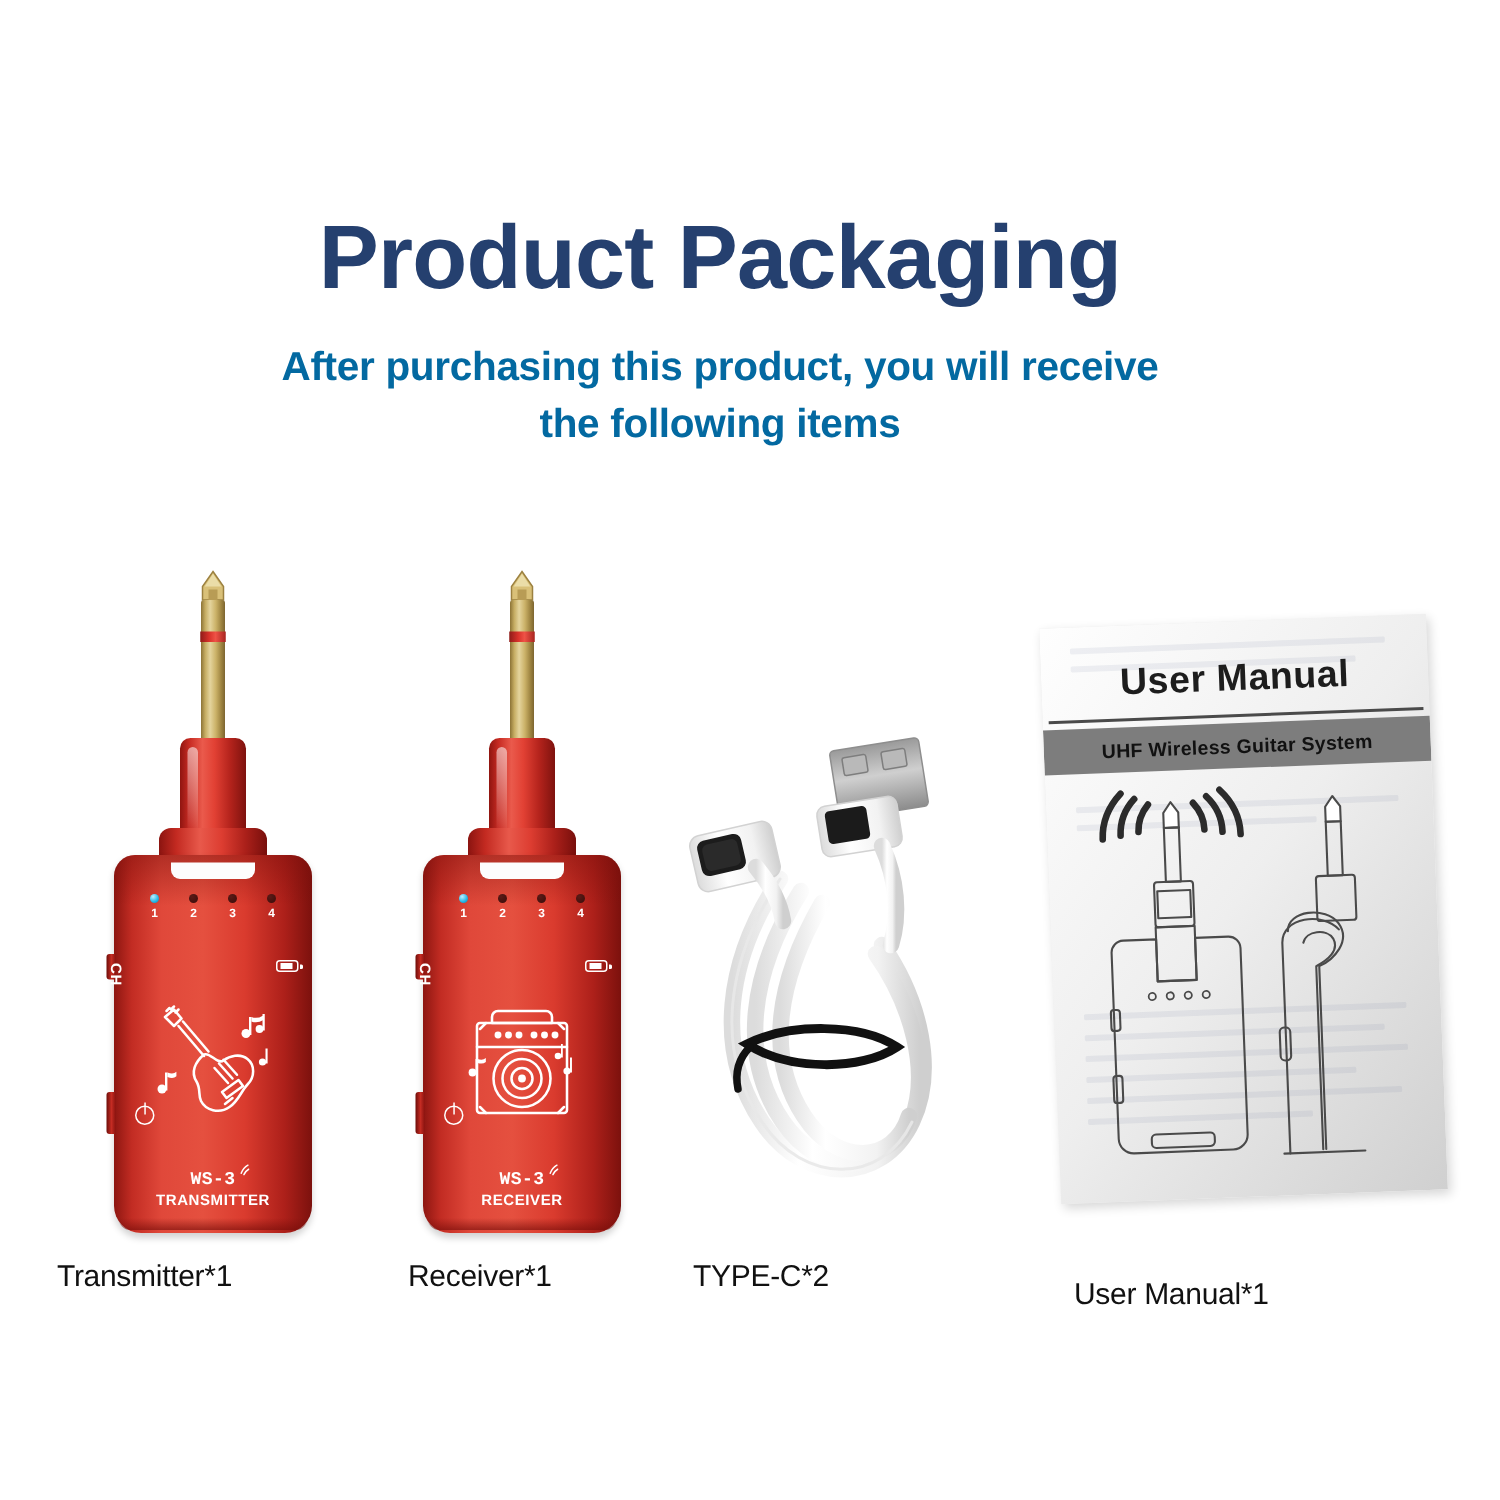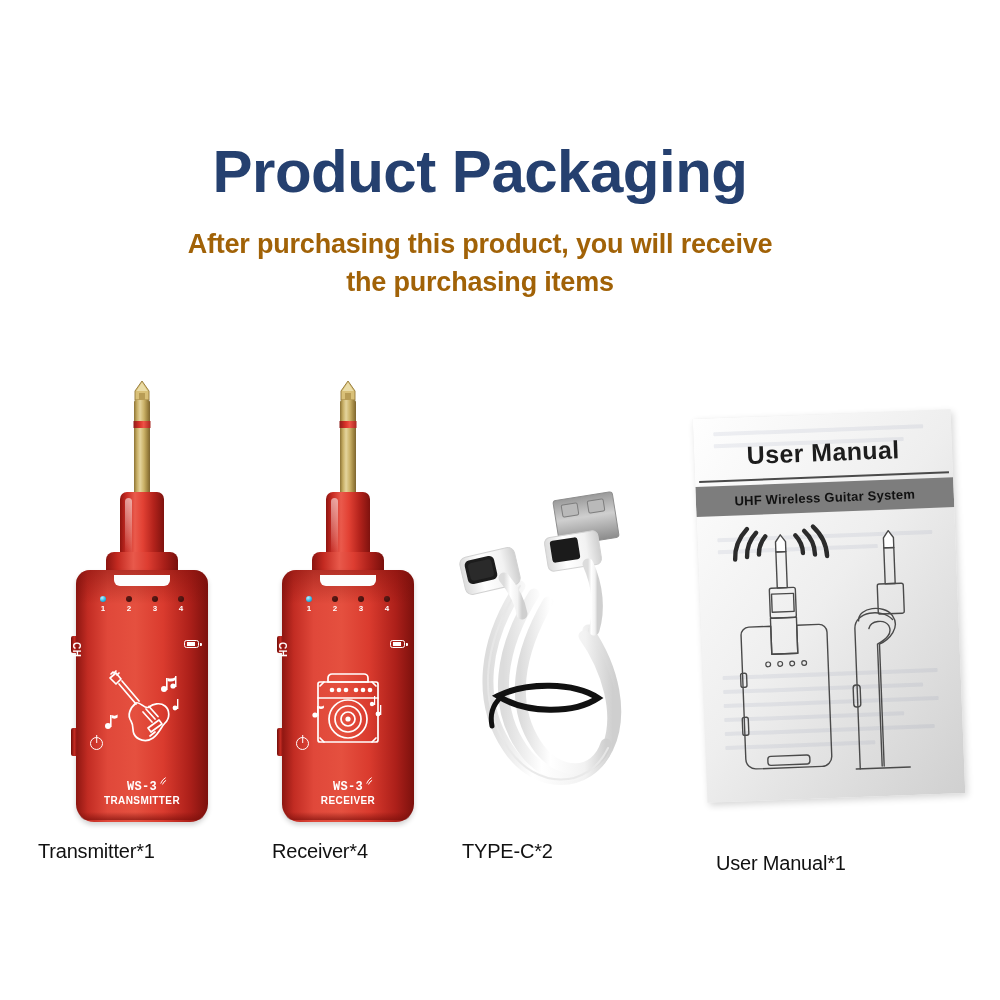--- a/index.html
+++ b/index.html
@@ -11,21 +11,21 @@
   }
   .page { position: relative; width: 1000px; height: 1000px; background: #fff; }
 
   
   .header { position: absolute; top: 140px; left: 0; width: 960px; text-align: center; }
   .title {
     font-size: 60px; font-weight: bold; letter-spacing: -0.5px;
     color: #25406f; line-height: 1.05;
   }
   .subtitle {
-    margin-top: 22px; font-size: 27px; font-weight: bold; color: #a16207;
+    margin-top: 22px; font-size: 27px; font-weight: bold; color: #0369a1;
     line-height: 1.42; letter-spacing: -0.2px;
   }
   .subtitle span { display: block; }
 
   
   .items { position: absolute; top: 372px; left: 0; width: 1000px; height: 500px; }
   .item { position: absolute; }
 
   
   .device { position: relative; width: 160px; height: 445px; }
@@ -193,21 +193,21 @@
 </style>
 </head>
 <body>
 
 <div class="page">
 
   <div class="header">
     <div class="title">Product Packaging</div>
     <div class="subtitle">
       <span>After purchasing this product, you will receive</span>
-      <span>the purchasing items</span>
+      <span>the following items</span>
     </div>
   </div>
 
   <div class="items">
 
     <div class="item" style="left:62px; top:8px;">
       <div class="device">
         <svg class="plug-tip" viewBox="0 0 24 24">
           <path d="M12 1 L19 11 L19 20 L5 20 L5 11 Z" fill="#d9c078" stroke="#9c8140" stroke-width="1"></path>
           <path d="M12 2.5 L17.5 11 L6.5 11 Z" fill="#ebdda8"></path>
@@ -494,18 +494,18 @@
               <circle cx="94" cy="144" r="2.4"></circle>
           </g>
         </svg>
       </div>
     </div>
 
   </div>
 
   <div class="captions">
     <div class="caption" style="left:38px;">Transmitter*1</div>
-    <div class="caption" style="left:272px;">Receiver*4</div>
+    <div class="caption" style="left:272px;">Receiver*1</div>
     <div class="caption" style="left:462px;">TYPE-C*2</div>
     <div class="caption" style="left:716px;margin-top:12px;">User Manual*1</div>
   </div>
 
 </div>
 
 </body></html>

